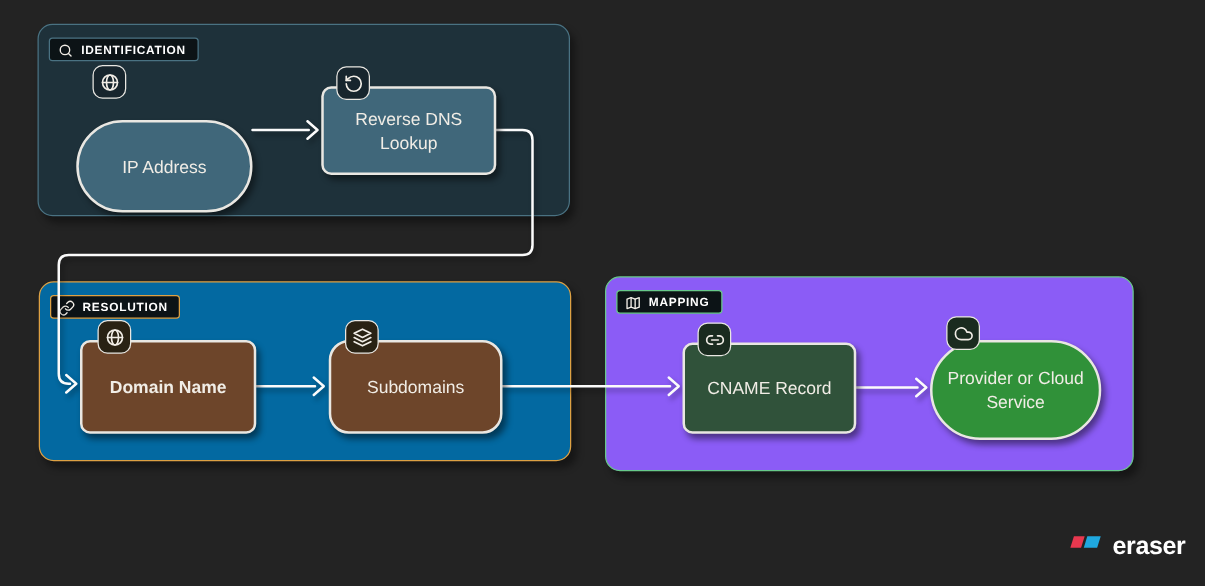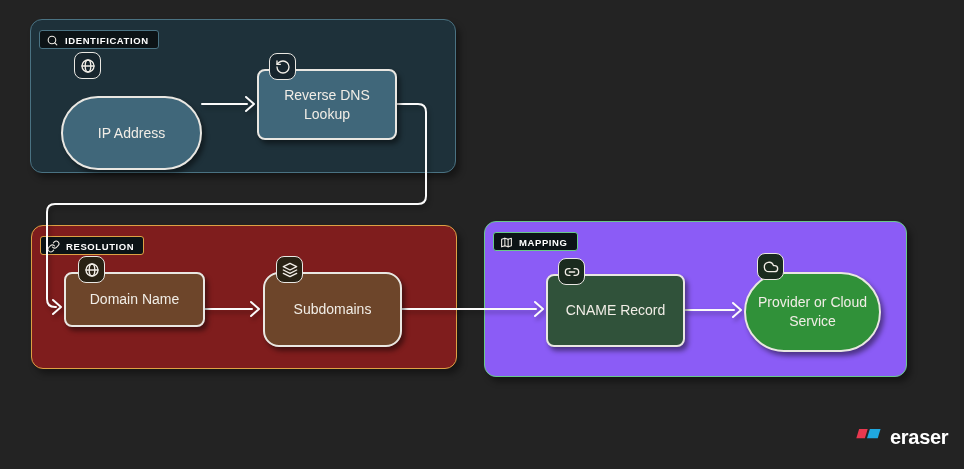--- a/index.html
+++ b/index.html
@@ -6,39 +6,39 @@
   #canvas{
     position:relative;width:964px;height:469px;overflow:hidden;
     background:#232323;font-family:"Liberation Sans",sans-serif;
   }
   
   .group{position:absolute;border-radius:12px;border:1.5px solid;z-index:1;
          box-shadow:4px 5px 6px rgba(0,0,0,.38);}
   .group-identification{left:30px;top:19px;width:424px;height:152px;
          background:#1e313a;border-color:#4a7282;}
   .group-resolution{left:31px;top:225px;width:424px;height:142px;
-         background:#7f1d1d;border-color:#dda144;}
+         background:#0369a1;border-color:#dda144;}
   .group-mapping{left:484px;top:221px;width:421px;height:154px;
          background:#8b5cf6;border-color:#68c98a;}
   .group-label{position:absolute;left:8px;top:10px;display:inline-flex;
          align-items:center;gap:6px;background:#0c1316;border:1px solid;
          border-radius:3px;padding:3px 9px 1px 6px;color:#ffffff;
          font-size:9.5px;font-weight:600;letter-spacing:.6px;white-space:nowrap;}
   .group-identification .group-label{border-color:#4a7282;}
   .group-resolution .group-label{border-color:#dda144;}
   .group-mapping .group-label{border-color:#68c98a;}
   .group-label svg{width:13px;height:13px;flex:none;}
   
   .node{position:absolute;z-index:3;border:2px solid #e9e7e2;
         display:flex;align-items:center;justify-content:center;
         color:#f1ede6;font-size:14px;line-height:1.35;text-align:center;
         box-shadow:3px 4px 5px rgba(0,0,0,.45);padding:4px 10px;box-sizing:border-box;}
   .node-ip{left:61px;top:69px;width:141px;height:74px;border-radius:37px;background:#40677a;margin-top:27px;}
   .node-rdns{left:257px;top:69px;width:140px;height:71px;border-radius:8px;background:#40677a;}
-  .node-domain{left:64px;top:272px;width:141px;height:55px;border-radius:8px;background:#6d452a;}
+  .node-domain{left:64px;top:272px;width:141px;height:75px;border-radius:8px;background:#6d452a;font-weight:bold;}
   .node-sub{left:263px;top:272px;width:139px;height:75px;border-radius:16px;background:#6d452a;text-align:center;}
   .node-cname{left:546px;top:274px;width:139px;height:73px;border-radius:8px;background:#30523a;}
   .node-provider{left:744px;top:272px;width:137px;height:80px;border-radius:40px;background:#309139;}
   
   .badge{position:absolute;z-index:4;width:27px;height:27px;border-radius:8px;
          border:1.5px solid #e9e7e2;display:flex;align-items:center;justify-content:center;
          box-sizing:border-box;}
   .badge svg{width:16px;height:16px;}
   .badge-b1{left:74px;top:52px;background:#17252d;}
   .badge-b2{left:269px;top:53px;background:#17252d;}

